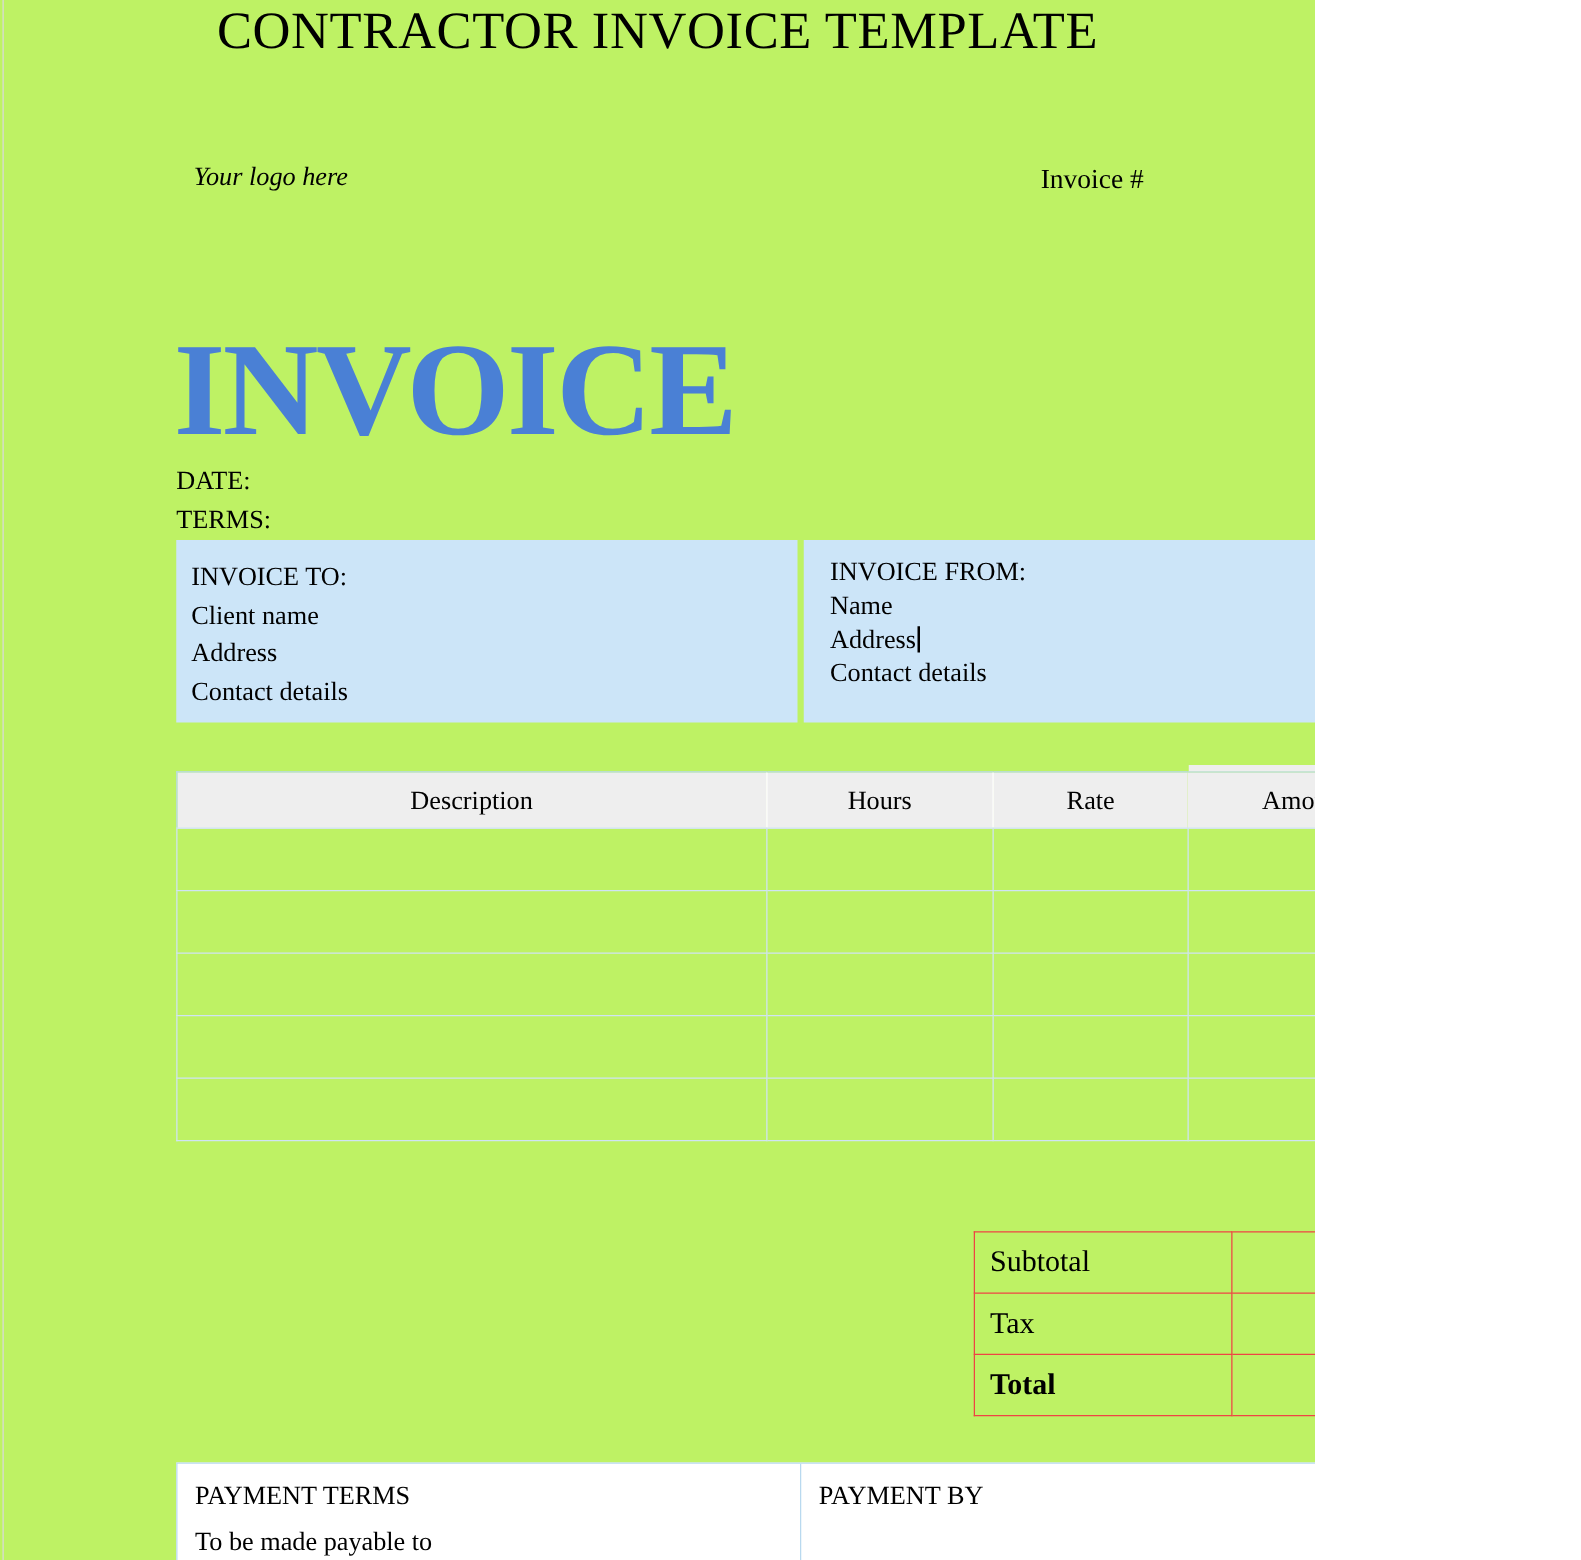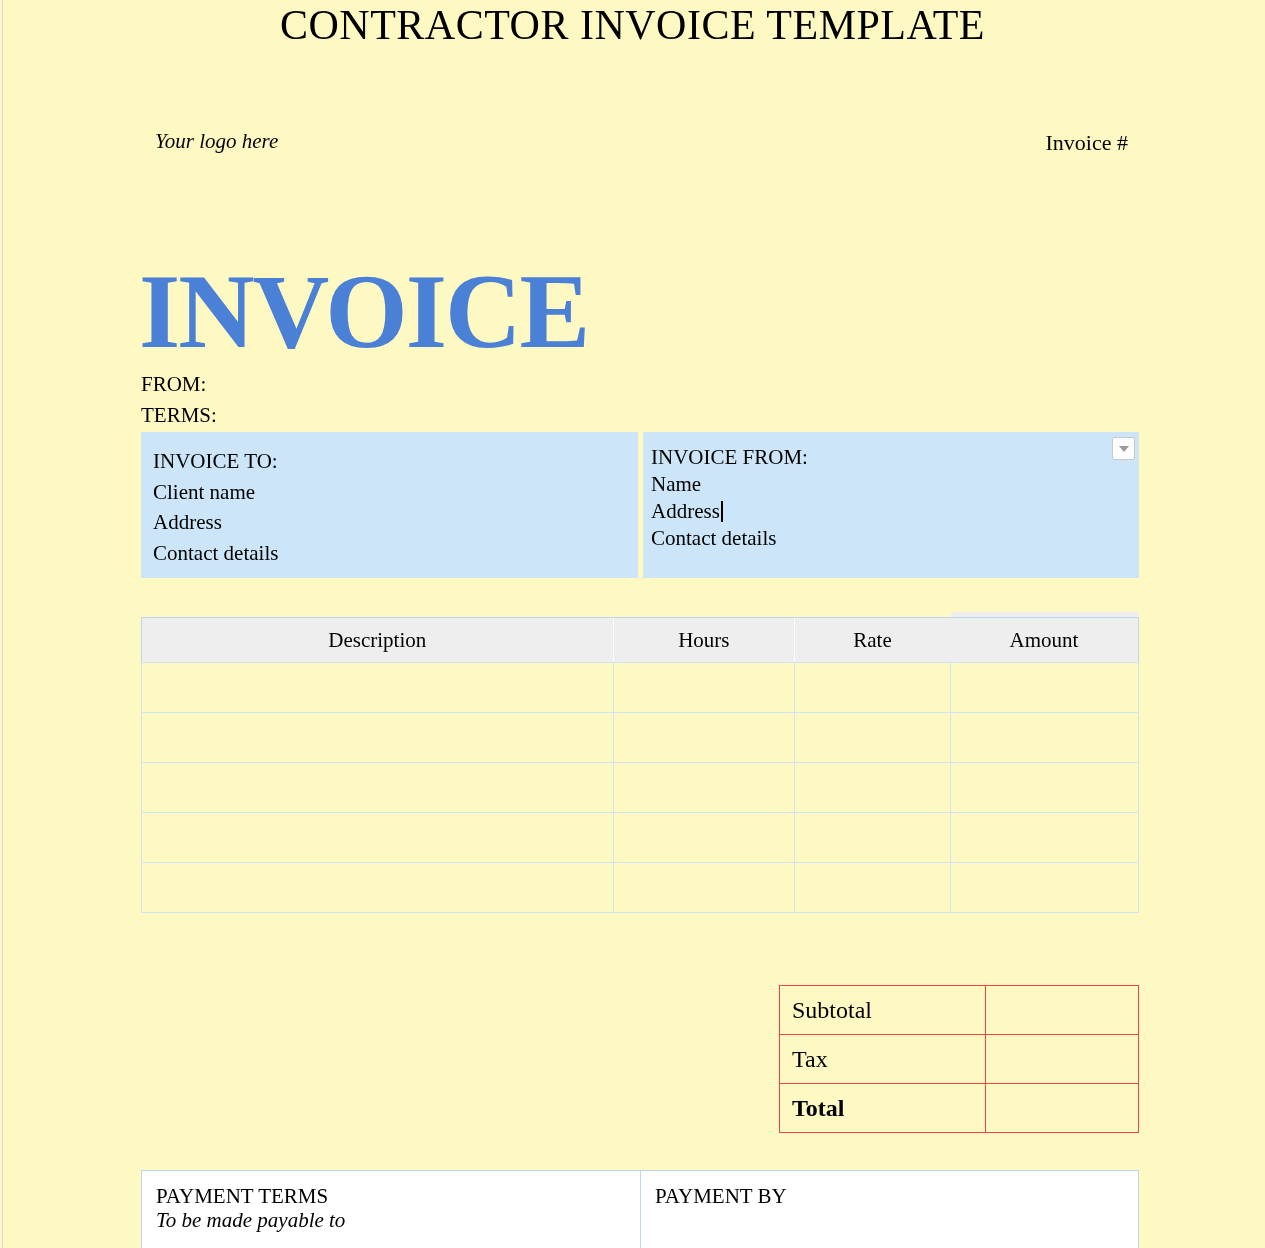--- a/index.html
+++ b/index.html
@@ -3,23 +3,23 @@
 <meta charset="utf-8">
 <style>
   * { margin: 0; padding: 0; box-sizing: border-box; }
   html, body { background: #ffffff; }
   body {
     font-family: "Liberation Serif", "DejaVu Serif", serif;
     color: #000;
   }
   .canvas {
     position: relative;
-    width: 1265px;
+    width: 1052px;
     height: 1248px;
-    background: #fef9c3;
+    background: #bef264;
     overflow: hidden;
   }
   .page-edge {
     position: absolute;
     left: 2px; top: 0; bottom: 0;
     width: 1px;
     background: #d9d9d9;
   }
   .doc-title {
     position: absolute;
@@ -58,21 +58,21 @@
   }
   
   .panel {
     position: absolute;
     top: 432px;
     height: 146px;
     background: #cce5f8;
     font-size: 21px;
   }
   .panel-to   { left: 141px; width: 497px; padding: 14px 12px 0 12px; line-height: 30.5px; }
-  .panel-from { left: 643px; width: 496px; padding: 12px 12px 0 8px; line-height: 27px; }
+  .panel-from { left: 643px; width: 496px; padding: 12px 12px 0 21px; line-height: 27px; }
   .dropdown-btn {
     position: absolute;
     top: 5px; right: 4px;
     width: 23px; height: 23px;
     background: #fdfdfd;
     border: 1px solid #c9c9c9;
     border-radius: 2px;
     display: flex; align-items: center; justify-content: center;
     cursor: pointer;
   }
@@ -152,39 +152,39 @@
     display: flex;
     background: #fff;
   }
   .footer-cell {
     padding: 13px 14px;
     font-size: 21px;
   }
   .footer-left  { width: 499px; border-right: 1px solid #b9d9ef; }
   .footer-right { flex: 1; }
   .footer-label { line-height: 24px; }
-  .footer-text  { line-height: 24px; font-style: italic; }
+  .footer-text  { margin-top: 13px; line-height: 24px; }
 </style>
 </head>
 <body>
 
 <div class="canvas">
 
   <div class="page-edge"></div>
 
   <div class="doc-title">CONTRACTOR INVOICE TEMPLATE</div>
 
   <div class="logo-placeholder">Your logo here</div>
 
   <div class="invoice-number">Invoice #</div>
 
   <div class="big-heading">INVOICE</div>
 
   <div class="date-terms">
-    <div>FROM:</div>
+    <div>DATE:</div>
     <div>TERMS:</div>
   </div>
 
   <div class="panel panel-to">
     <div>INVOICE TO:</div>
     <div>Client name</div>
     <div>Address</div>
     <div>Contact details</div>
   </div>
 

